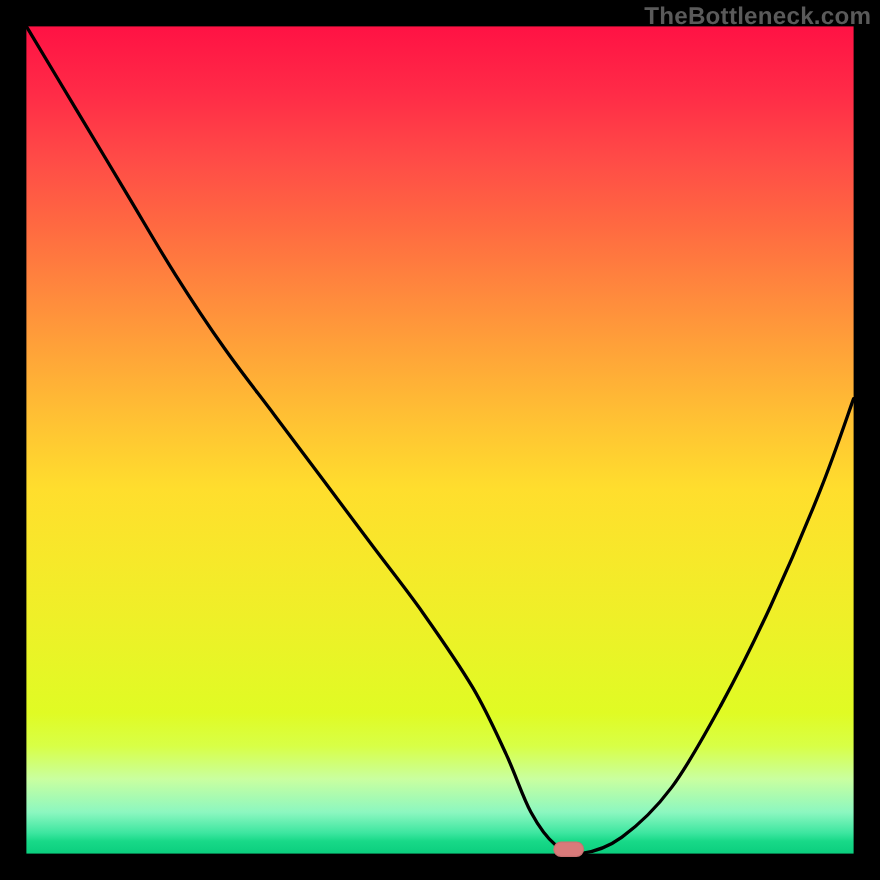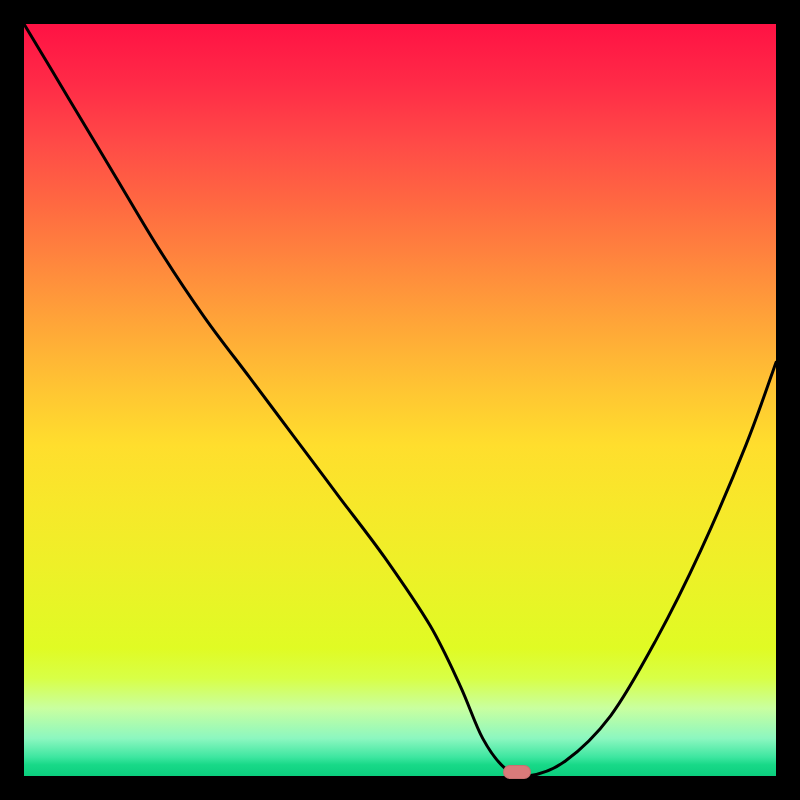--- a/index.html
+++ b/index.html
@@ -70,19 +70,20 @@
     height: 14px;
     border-radius: 7px;
     background: #d97a7a;
     box-shadow: inset 0 0 0 1px rgba(0,0,0,0.08);
   }
 </style>
 </head>
 <body>
 
 <div class="frame">
+  <div class="watermark">TheBottleneck.com</div>
   <div class="plot-area">
     <svg class="curve" viewBox="0 0 752 752" preserveAspectRatio="none">
       <path id="curve-path" d="M 0.0 0.0 C 7.5 12.5, 30.1 50.1, 45.1 75.2 C 60.2 100.3, 75.2 125.3, 90.2 150.4 C 105.3 175.5, 120.3 201.8, 135.4 225.6 C 150.4 249.4, 165.4 272.0, 180.5 293.3 C 195.5 314.6, 210.6 333.4, 225.6 353.4 C 240.6 373.5, 255.7 393.5, 270.7 413.6 C 285.8 433.7, 300.8 453.7, 315.8 473.8 C 330.9 493.8, 345.9 512.6, 361.0 533.9 C 376.0 555.2, 393.5 580.3, 406.1 601.6 C 418.6 622.9, 427.4 643.0, 436.2 661.8 C 444.9 680.6, 451.2 700.6, 458.7 714.4 C 466.2 728.2, 473.8 738.2, 481.3 744.5 C 488.8 750.7, 493.8 753.3, 503.8 752.0 C 513.9 750.7, 527.7 747.0, 541.4 737.0 C 555.2 726.9, 571.5 711.9, 586.6 691.8 C 601.6 671.8, 616.6 644.2, 631.7 616.6 C 646.7 589.1, 661.8 559.0, 676.8 526.4 C 691.8 493.8, 709.4 452.5, 721.9 421.1 C 734.5 389.8, 747.0 352.2, 752.0 338.4" fill="none" stroke="#000" stroke-width="3" stroke-linecap="round" stroke-linejoin="round"></path>
     </svg>
     <div id="marker" class="marker" style="left: 478.56px; top: 741.24px; background: rgb(217, 122, 122);"></div>
   </div>
 </div>
 
 </body></html>

